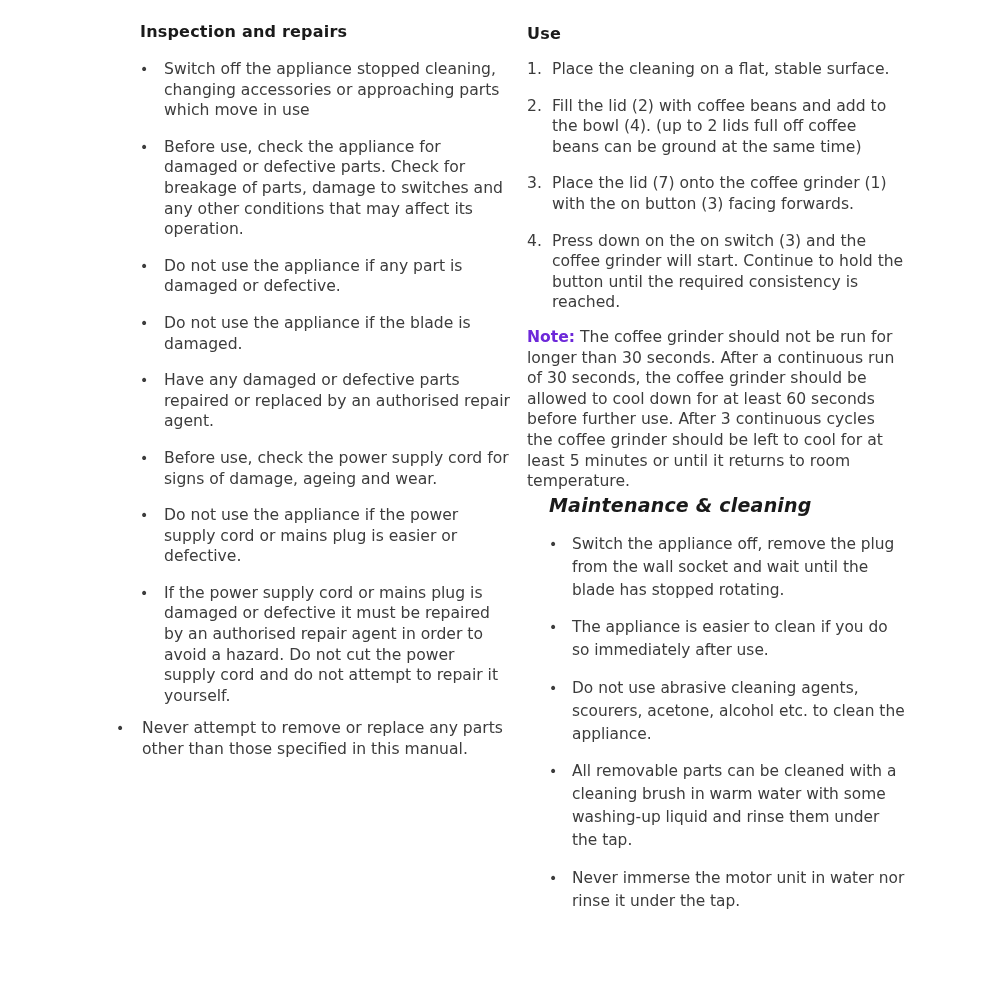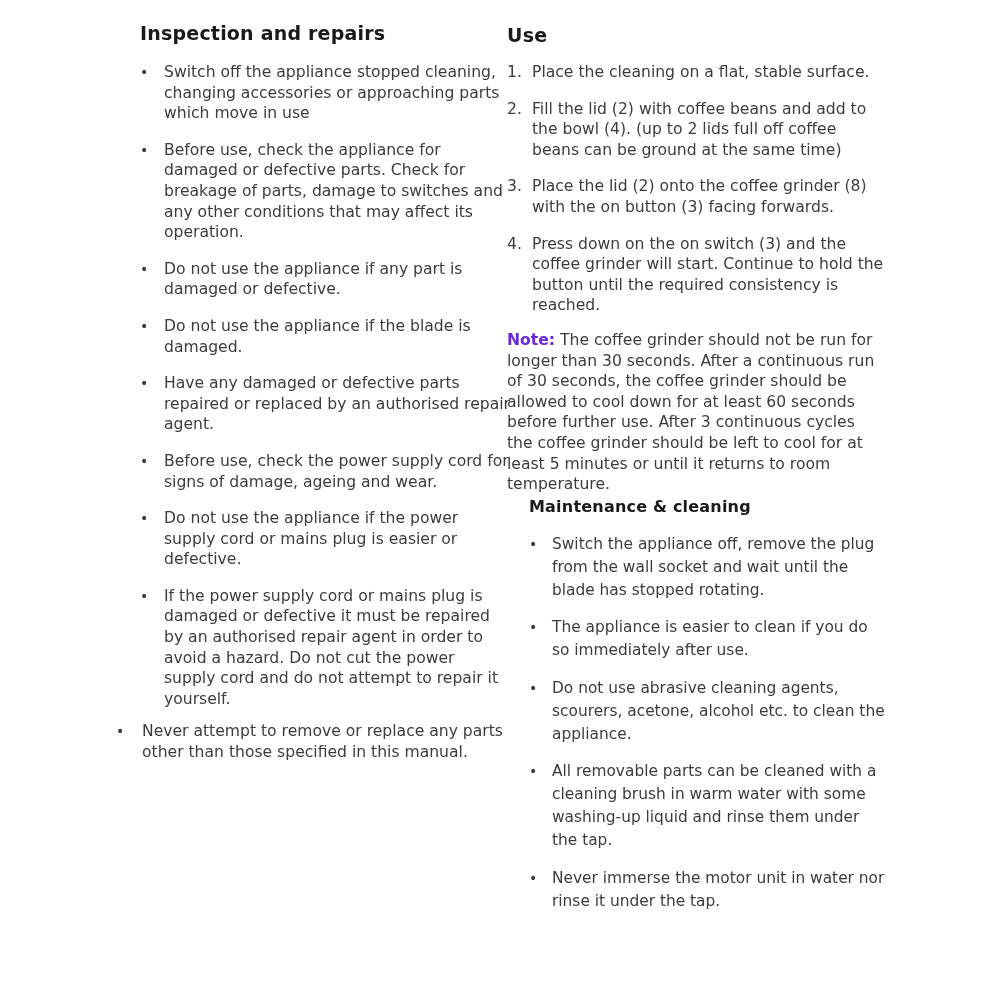--- a/index.html
+++ b/index.html
@@ -2,41 +2,41 @@
 <html><head>
 <meta charset="utf-8">
 <style>
   html, body { margin: 0; padding: 0; background: #ffffff; }
   body {
     width: 1000px; height: 1000px; position: relative; overflow: hidden;
     font-family: "DejaVu Sans", sans-serif; color: #3a3a3a;
   }
   .col { position: absolute; }
   #left { left: 140px; top: 22px; width: 370px; }
-  #right { left: 507px; top: 24px; width: 380px; }
+  #right { left: 527px; top: 24px; width: 380px; }
   h2 {
-    margin: 0; font-size: 19px; font-weight: bold; color: #1a1a1a;
+    margin: 0; font-size: 16px; font-weight: bold; color: #1a1a1a;
     letter-spacing: 0.2px;
   }
   .body-text { font-size: 15.6px; line-height: 20.6px; color: #3c3c3c; }
   ul.bullets { list-style: none; margin: 0; padding: 0; }
   ul.bullets li { position: relative; }
   .bullet-mark { position: absolute; font-size: 14px; color: #3c3c3c; }
   #left ul.bullets { margin-top: 18px; }
   #left ul.bullets li { padding-left: 24px; margin-bottom: 16px; }
   #left ul.bullets li .bullet-mark { left: 0; top: 0; }
   #left .outer-item { position: relative; padding-left: 2px; margin-left: 0; margin-top: -4px; }
   #left .outer-item .bullet-mark { left: -24px; top: 0; }
   ol.steps { list-style: none; margin: 16px 0 0 0; padding: 0; }
   ol.steps li { position: relative; padding-left: 25px; margin-bottom: 16px; }
   ol.steps li .num { position: absolute; left: 0; top: 0; }
   .note { margin-top: -2px; width: 370px; }
   .note b { color: #6d28d9; }
   #maint { margin-left: 22px; margin-top: 2px; }
-  #maint h2 { font-size: 16px; }
+  #maint h2 { font-size: 19px; font-style: italic; }
   #maint ul.bullets { margin-top: 17px; }
   #maint ul.bullets li { padding-left: 23px; margin-bottom: 14.5px; font-size: 15.4px; line-height: 23px; }
   #maint ul.bullets li .bullet-mark { left: 0; top: 0; }
 </style>
 </head>
 <body>
 
 <div id="left" class="col">
   <h2>Inspection and repairs</h2>
   <ul class="bullets body-text">
@@ -53,21 +53,21 @@
     <span class="bullet-mark">•</span>
     <span>Never attempt to remove or replace any parts other than those specified in this manual.</span>
   </div>
 </div>
 
 <div id="right" class="col">
   <h2>Use</h2>
   <ol class="steps body-text">
     <li><span class="num">1.</span><span>Place the cleaning on a flat, stable surface.</span></li>
     <li><span class="num">2.</span><span>Fill the lid (2) with coffee beans and add to the bowl (4). (up to 2 lids full off coffee beans can be ground at the same time)</span></li>
-    <li><span class="num">3.</span><span>Place the lid (2) onto the coffee grinder (8) with the on button (3) facing forwards.</span></li>
+    <li><span class="num">3.</span><span>Place the lid (7) onto the coffee grinder (1) with the on button (3) facing forwards.</span></li>
     <li><span class="num">4.</span><span>Press down on the on switch (3) and the coffee grinder will start. Continue to hold the button until the required consistency is reached.</span></li>
   </ol>
   <p class="note body-text" style="margin-bottom:0"><b>Note:</b><span> The coffee grinder should not be run for longer than 30 seconds. After a continuous run of 30 seconds, the coffee grinder should be allowed to cool down for at least 60 seconds before further use. After 3 continuous cycles the coffee grinder should be left to cool for at least 5 minutes or until it returns to room temperature.</span></p>
 
   <div id="maint">
     <h2>Maintenance &amp; cleaning</h2>
     <ul class="bullets body-text">
       <li><span class="bullet-mark">•</span><span>Switch the appliance off, remove the plug from the wall socket and wait until the blade has stopped rotating.</span></li>
       <li><span class="bullet-mark">•</span><span>The appliance is easier to clean if you do so immediately after use.</span></li>
       <li><span class="bullet-mark">•</span><span>Do not use abrasive cleaning agents, scourers, acetone, alcohol etc. to clean the appliance.</span></li>

